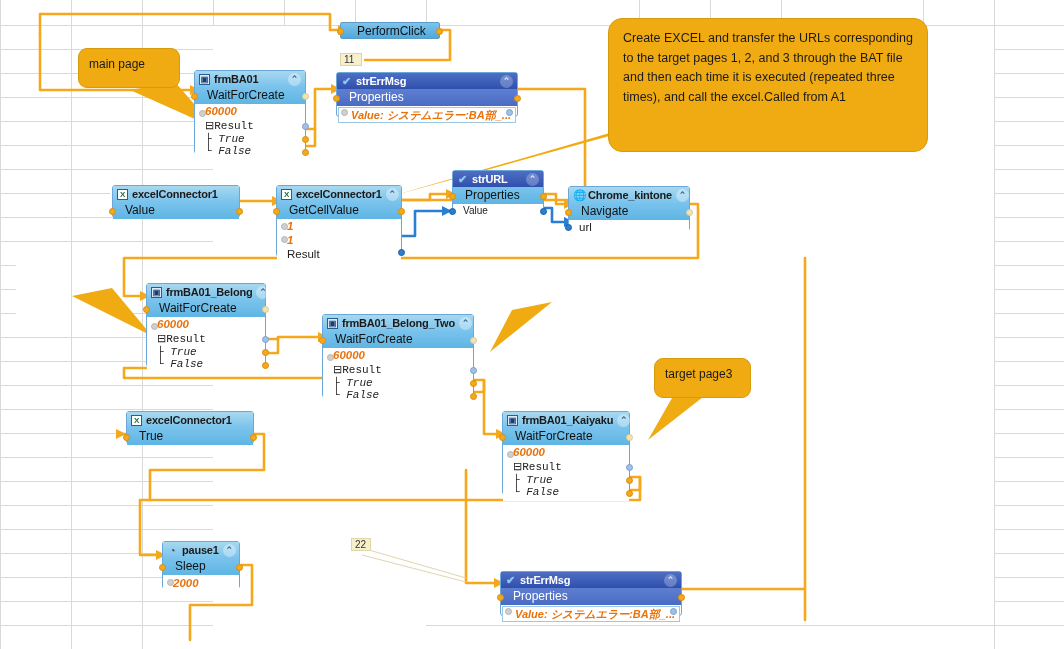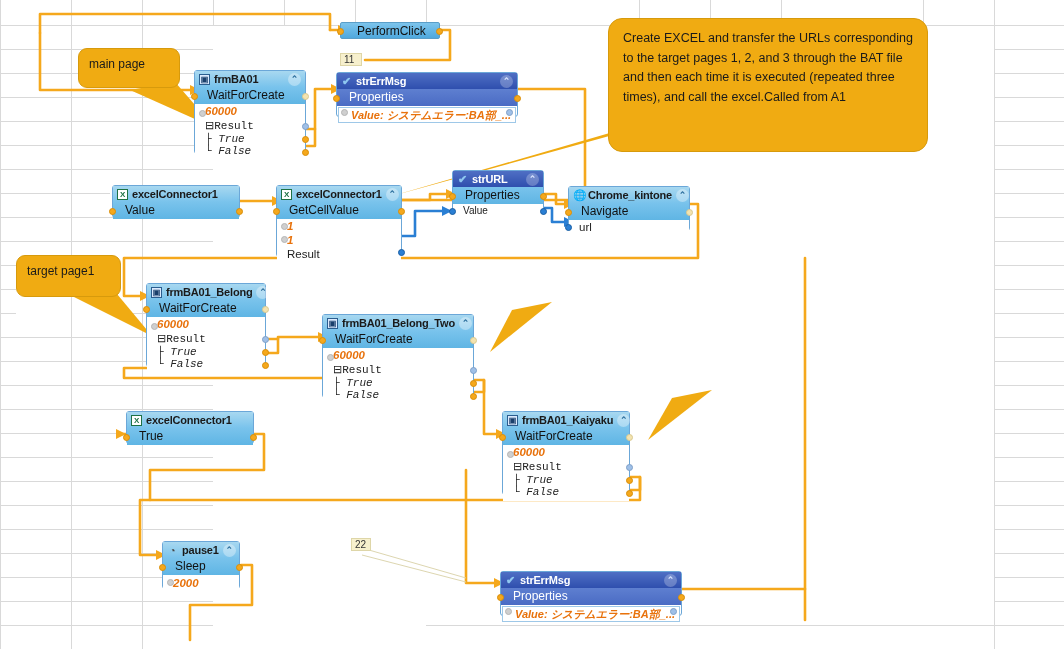--- a/index.html
+++ b/index.html
@@ -306,25 +306,25 @@
       <polygon points="512,310 552,302 490,352"></polygon>
       <polygon points="672,398 712,390 648,440"></polygon>
       <polygon points="620,130 660,122 392,196"></polygon>
     </g>
   </svg>
 
   <div class="callout" style="left:78px;top:48px;width:102px;height:40px;">
     <span>main page</span>
   </div>
 
-  <div class="callout" style="left:16px;top:255px;width:105px;height:42px;">
-    <span>target page1</span>
-  </div>
-
-
+
+
+  <div class="callout" style="left:654px;top:358px;width:97px;height:40px;">
+    <span>target page3</span>
+  </div>
 
   <div class="callout big" style="left:608px;top:18px;width:320px;height:134px;">
     <span>Create EXCEL and transfer the URLs corresponding to the target pages 1, 2, and 3 through the BAT file and then each time it is executed (repeated three times), and call the excel.Called from A1</span>
   </div>
 
   <div class="flag" style="left:340px;top:53px;width:22px;">
     <span>11</span>
   </div>
   <div class="flag" style="left:351px;top:538px;width:20px;">
     <span>22</span>

